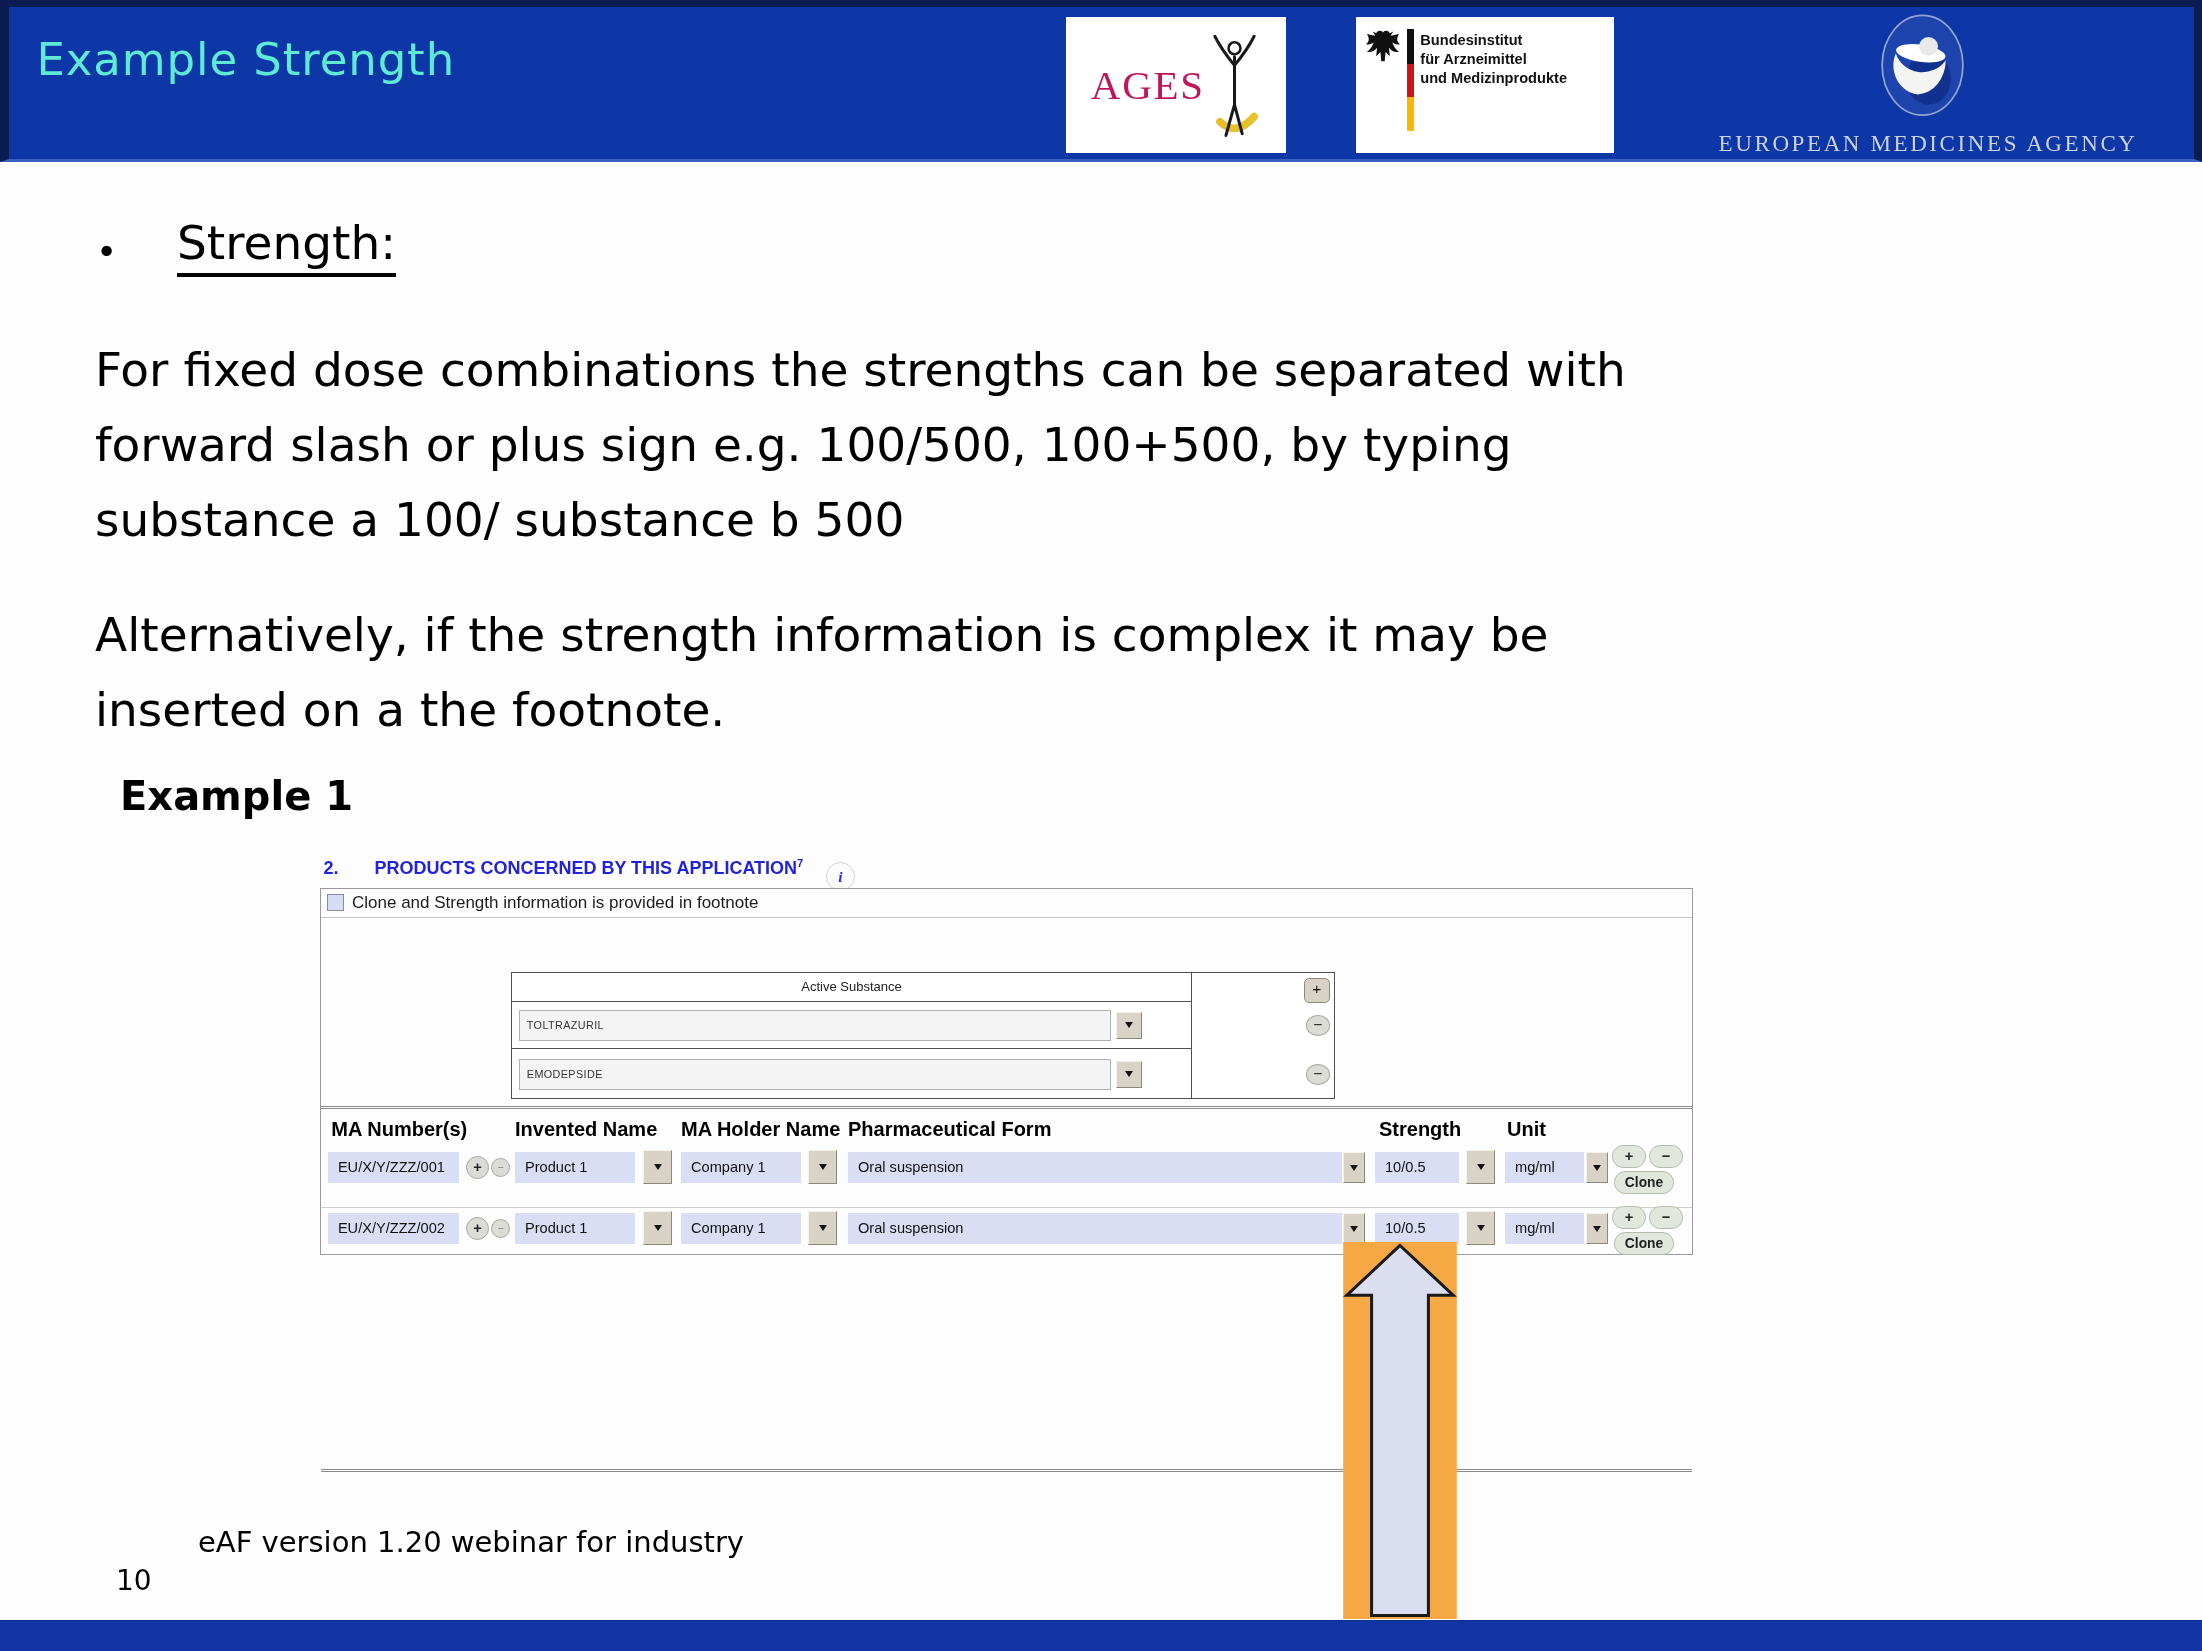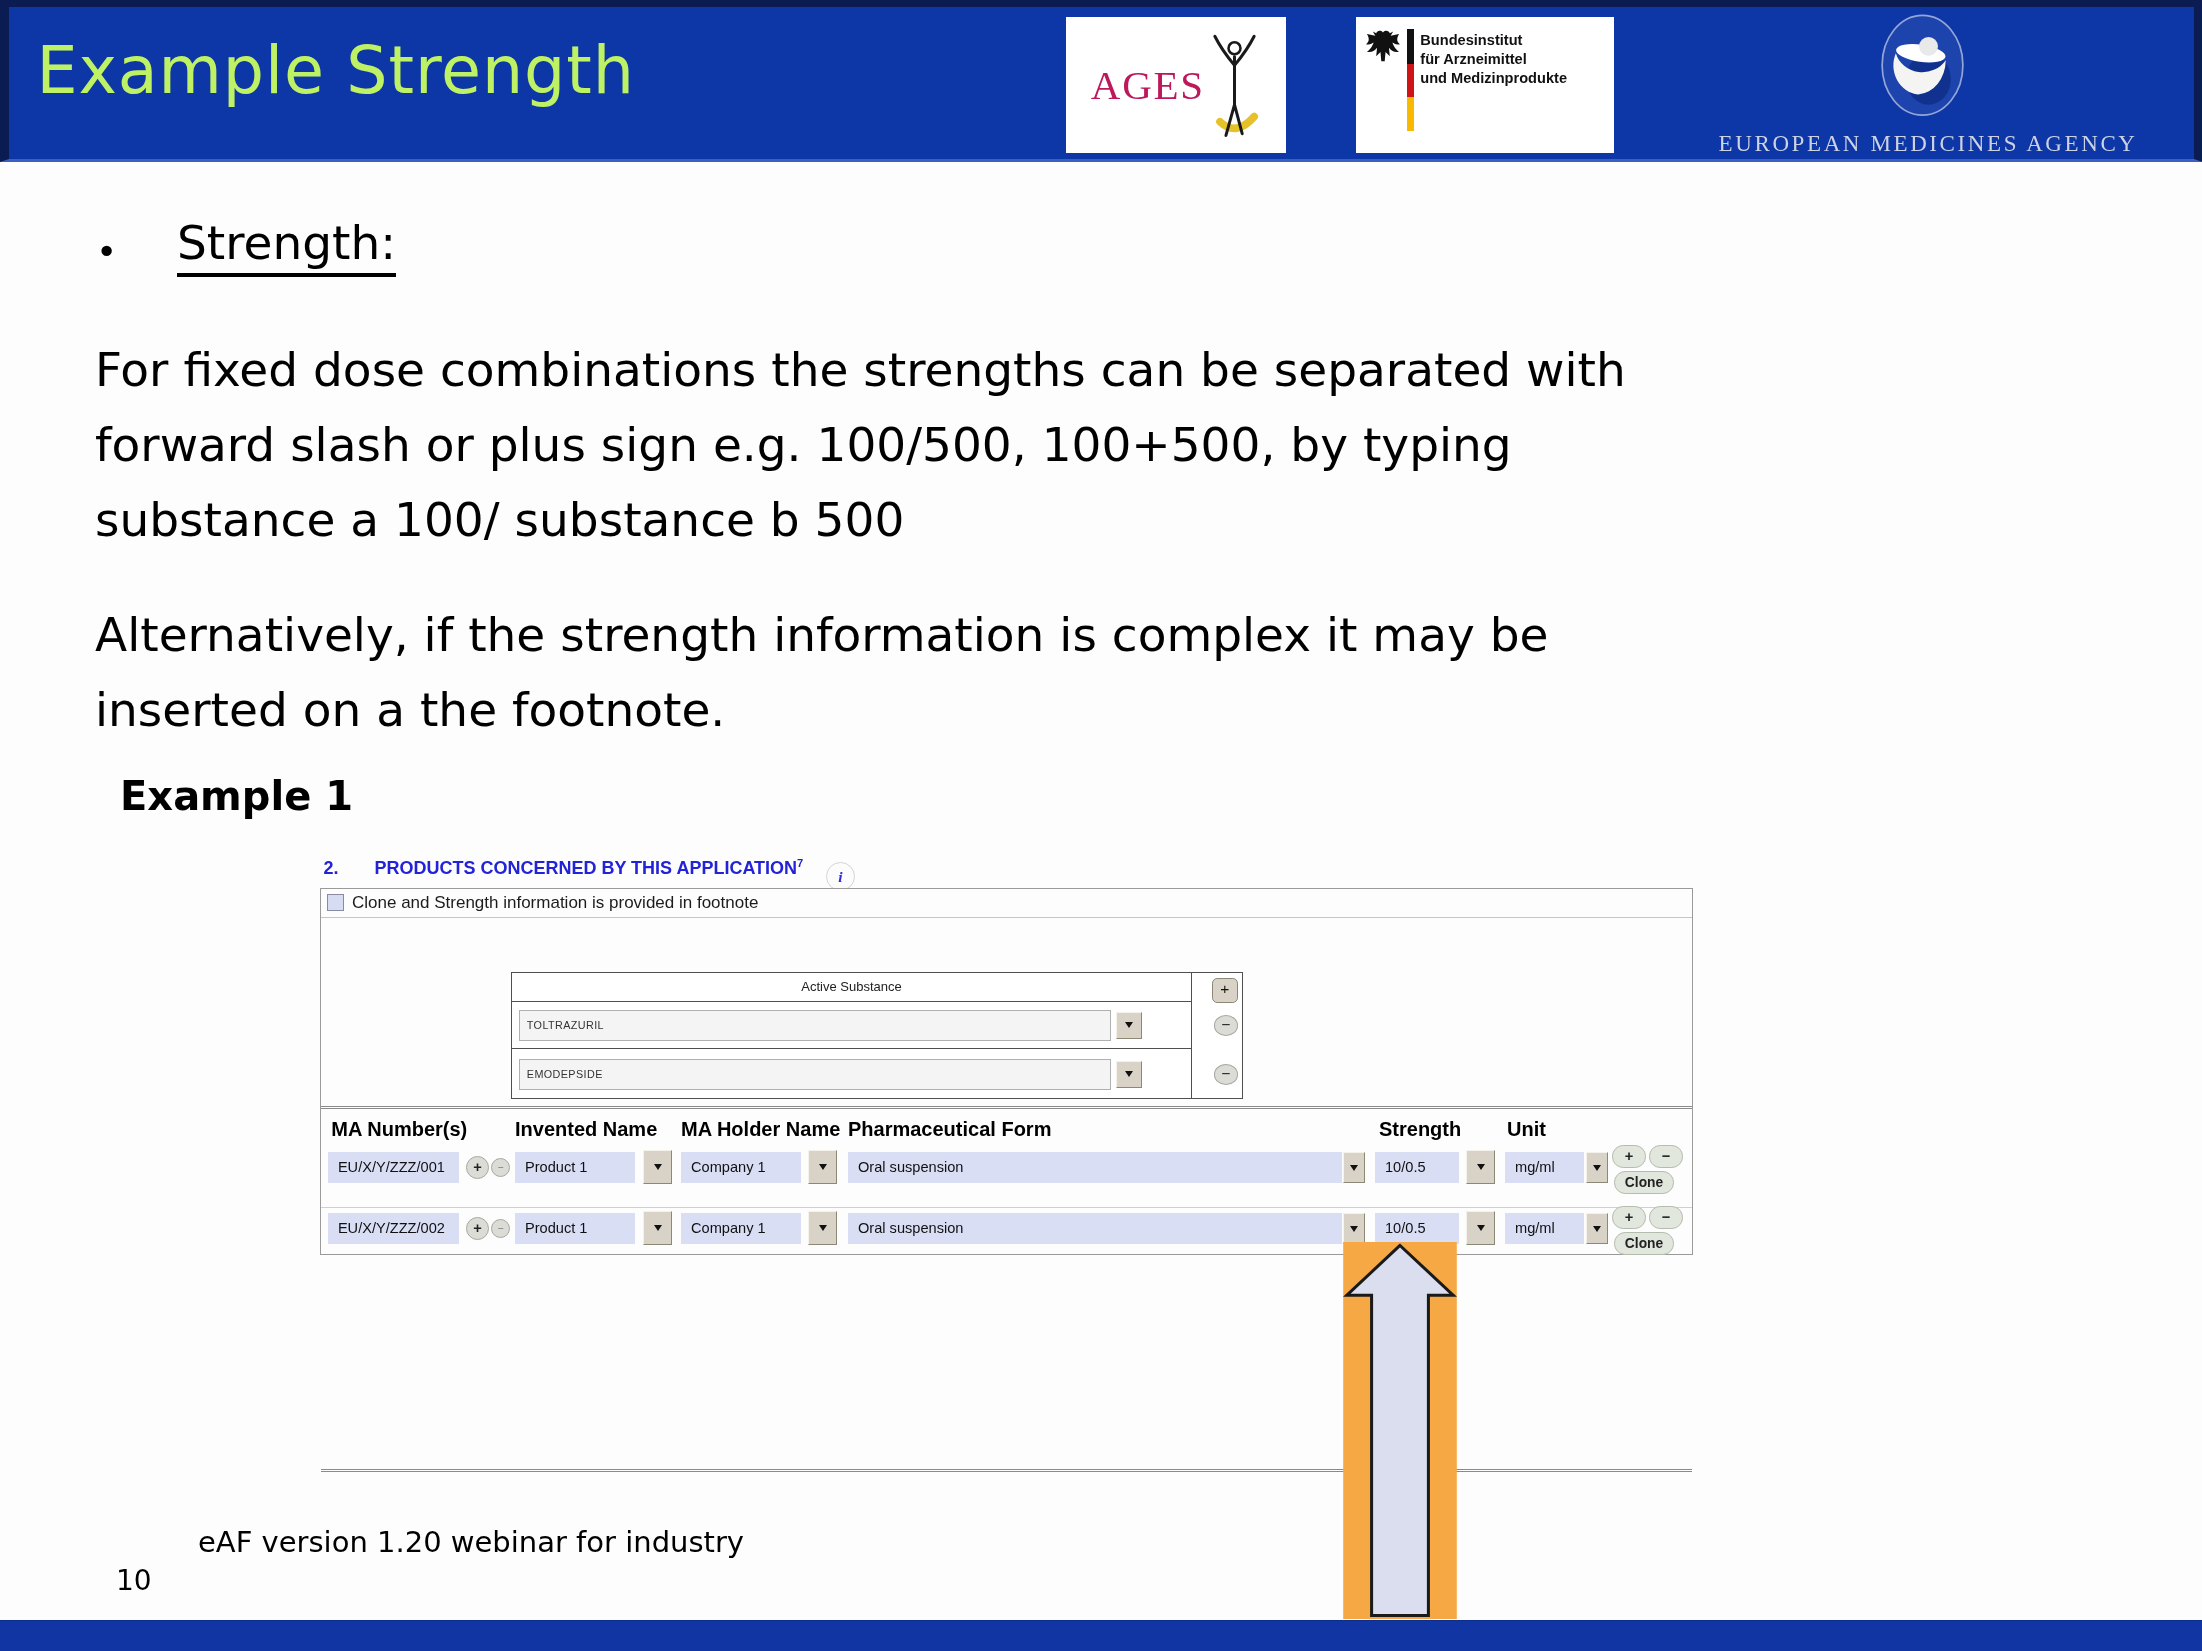--- a/index.html
+++ b/index.html
@@ -3,21 +3,21 @@
 <meta charset="utf-8">
 <style>
   html,body{margin:0;padding:0;background:#888;}
   .slide{position:relative;width:2203px;height:1652px;background:#fdfdfd;overflow:hidden;
          font-family:"DejaVu Sans",sans-serif;color:#111;}
   
   .header{position:absolute;left:0;top:0;width:2203px;height:162px;background:#0d36a6;
           border-top:7.7px solid #0a1c52;box-sizing:border-box;
           border-left:9.5px solid #0a1c52;border-right:9.5px solid #0a1c52;
           border-bottom:3.4px solid #3c5fc2;}
-  .title{position:absolute;left:27.5px;top:26px;font-size:65px;color:#bef264;
+  .title{position:absolute;left:27.5px;top:26px;font-size:45px;color:#5eead4;
          letter-spacing:0.9px;white-space:nowrap;font-weight:400;}
   .logo-box{position:absolute;top:10.3px;height:136px;background:#ffffff;box-sizing:border-box;}
   .ages-box{left:1057px;width:220px;display:flex;align-items:center;justify-content:center;gap:3.4px;}
   .ages-text{font-family:Liberation Serif, serif;font-size:41px;color:#be185d;letter-spacing:1.7px;}
   .bfarm-box{left:1347px;width:258px;display:flex;align-items:flex-start;padding:12px 6.9px 0 8.6px;gap:6px;}
   .bfarm-text{font-family:"Liberation Sans",sans-serif;font-size:14.6px;font-weight:bold;
               line-height:19px;color:#111;padding-top:1.7px;white-space:nowrap;}
   .tricolor{width:7.7px;height:102px;background:linear-gradient(#111 0 34%,#d01317 34% 67%,#f8ba00 67% 100%);}
   .ema{position:absolute;left:1661px;top:0;width:516px;height:162px;}
   .ema-text{position:absolute;left:8.6px;bottom:12px;width:499px;text-align:center;
@@ -44,21 +44,21 @@
              border:1.7px solid #d4d4d4;background:#fcfcfc;color:#2a2ae0;text-align:center;
              font-size:15.5px;font-weight:bold;line-height:27.5px;vertical-align:-7.7px;
              font-family:"Liberation Serif",serif;font-style:italic;}
   .panel{position:absolute;left:0;top:31px;width:1373px;height:367px;background:#fdfdfd;
          border:0.9px solid #9a9a9a;box-sizing:border-box;}
   .chk-strip{position:absolute;left:0;top:0;width:100%;height:28px;border-bottom:0.9px solid #c6c6c6;}
   .checkbox{position:absolute;left:6px;top:5.2px;width:17px;height:17px;background:#d6dcf4;
             border:0.9px solid #8a8aa0;box-sizing:border-box;}
   .chk-label{position:absolute;left:31px;top:4.3px;font-size:17px;color:#1c1c1c;white-space:nowrap;}
   
-  .as-box{position:absolute;left:190px;top:83px;width:732px;height:127px;
+  .as-box{position:absolute;left:190px;top:83px;width:824px;height:127px;
           border:1.7px solid #4f4f4f;box-sizing:border-box;background:#fff;}
   .as-main{position:absolute;left:0;top:0;width:680px;height:100%;border-right:1.7px solid #4f4f4f;box-sizing:border-box;}
   .as-side{position:absolute;right:0;top:0;width:34px;height:100%;}
   .as-header{position:absolute;left:0;top:0;width:100%;height:29px;border-bottom:1.7px solid #4f4f4f;
              box-sizing:border-box;text-align:center;font-size:13px;color:#222;line-height:27.5px;}
   .as-row{position:absolute;left:0;width:100%;height:47px;box-sizing:border-box;}
   .as-row1{top:29px;border-bottom:1.7px solid #4f4f4f;}
   .as-row2{top:78px;}
   .as-field{position:absolute;left:6.9px;top:7.7px;width:592px;height:31px;background:#f4f4f4;
             border:0.9px solid #b0b0b0;box-sizing:border-box;font-size:10.8px;color:#333;

